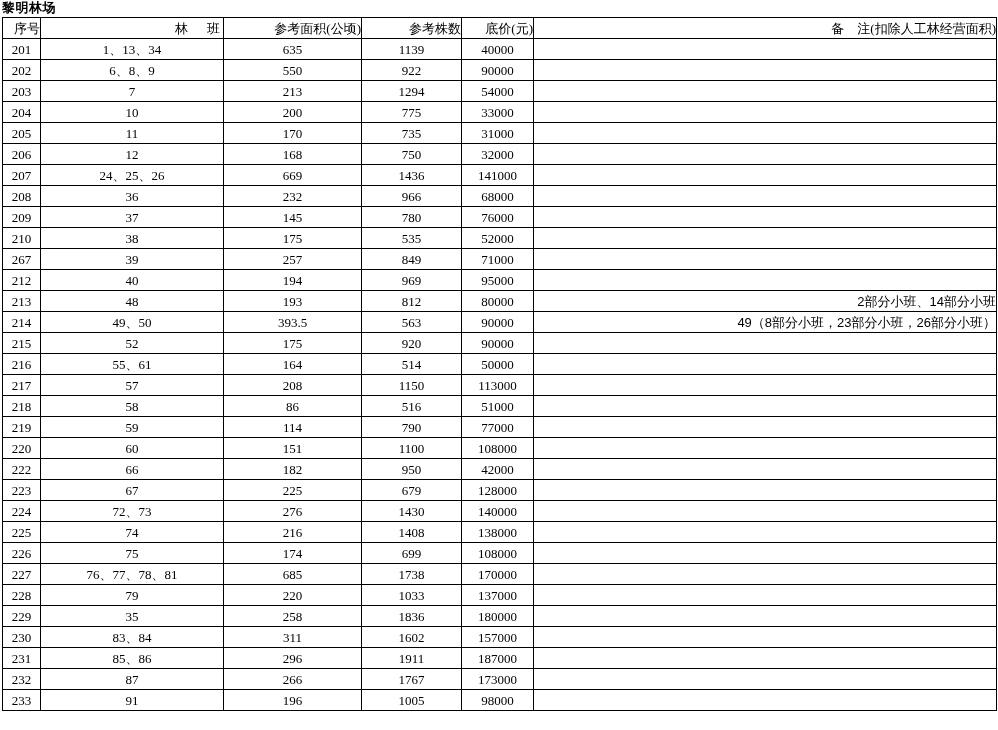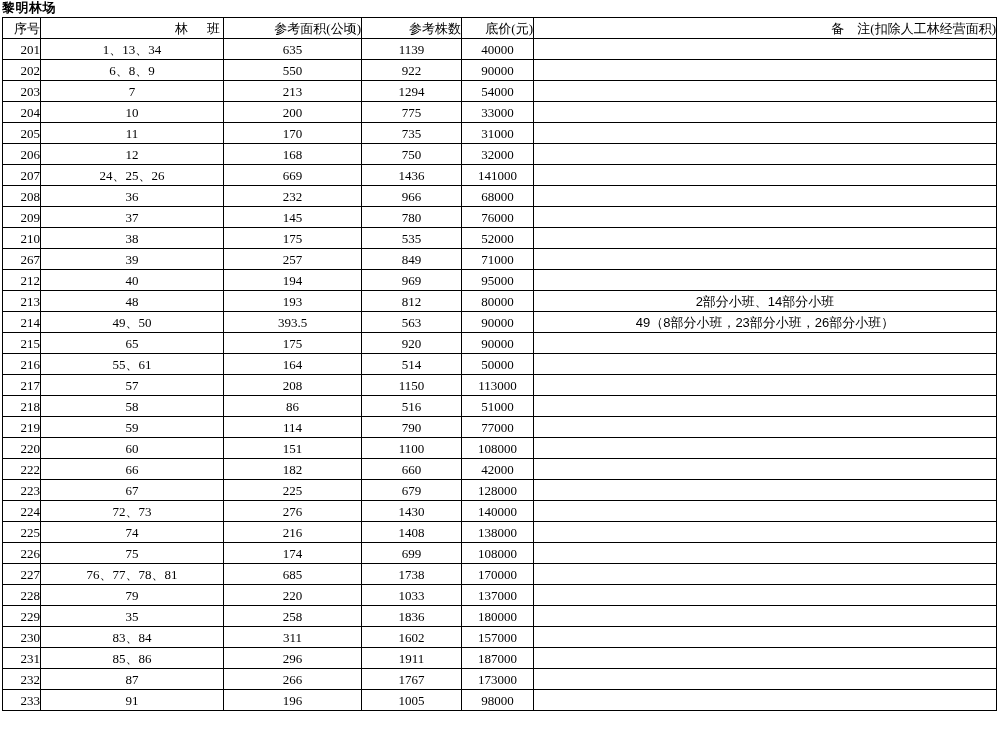--- a/index.html
+++ b/index.html
@@ -56,27 +56,27 @@
   col.c-note { width: 463px; }
 
   .head td {
     text-align: right;
     height: 25px;
     line-height: 24px;
     font-size: 13.5px;
   }
   .head .sp3 { letter-spacing: 3px; }
   .cell-seq {
-    text-align: right;
+    text-align: center;
     padding-left: 3px;
     font-size: 12.5px;
   }
   .cell-c { text-align: center; }
   .cell-note {
-    text-align: center;
+    text-align: right;
     padding-left: 4px;
     font-family: "Liberation Sans", "DejaVu Sans", sans-serif;
     font-size: 11.5px;
     margin-top: 48px;
   }
 </style>
 </head>
 <body>
 
 <div class="page">
@@ -210,21 +210,21 @@
         <tr>
           <td class="cell-seq">214</td>
           <td class="cell-c">49、50</td>
           <td class="cell-c">393.5</td>
           <td class="cell-c">563</td>
           <td class="cell-c">90000</td>
           <td class="cell-note">49（8部分小班，23部分小班，26部分小班）</td>
         </tr>
         <tr>
           <td class="cell-seq">215</td>
-          <td class="cell-c">65</td>
+          <td class="cell-c">52</td>
           <td class="cell-c">175</td>
           <td class="cell-c">920</td>
           <td class="cell-c">90000</td>
           <td class="cell-note"></td>
         </tr>
         <tr>
           <td class="cell-seq">216</td>
           <td class="cell-c">55、61</td>
           <td class="cell-c">164</td>
           <td class="cell-c">514</td>
@@ -260,21 +260,21 @@
           <td class="cell-c">60</td>
           <td class="cell-c">151</td>
           <td class="cell-c">1100</td>
           <td class="cell-c">108000</td>
           <td class="cell-note"></td>
         </tr>
         <tr>
           <td class="cell-seq">222</td>
           <td class="cell-c">66</td>
           <td class="cell-c">182</td>
-          <td class="cell-c">660</td>
+          <td class="cell-c">950</td>
           <td class="cell-c">42000</td>
           <td class="cell-note"></td>
         </tr>
         <tr>
           <td class="cell-seq">223</td>
           <td class="cell-c">67</td>
           <td class="cell-c">225</td>
           <td class="cell-c">679</td>
           <td class="cell-c">128000</td>
           <td class="cell-note"></td>

